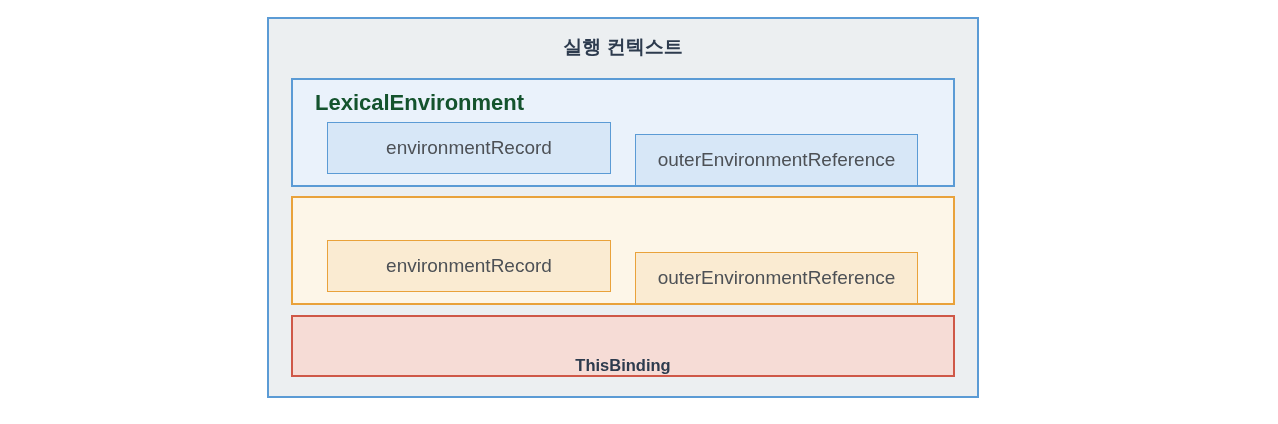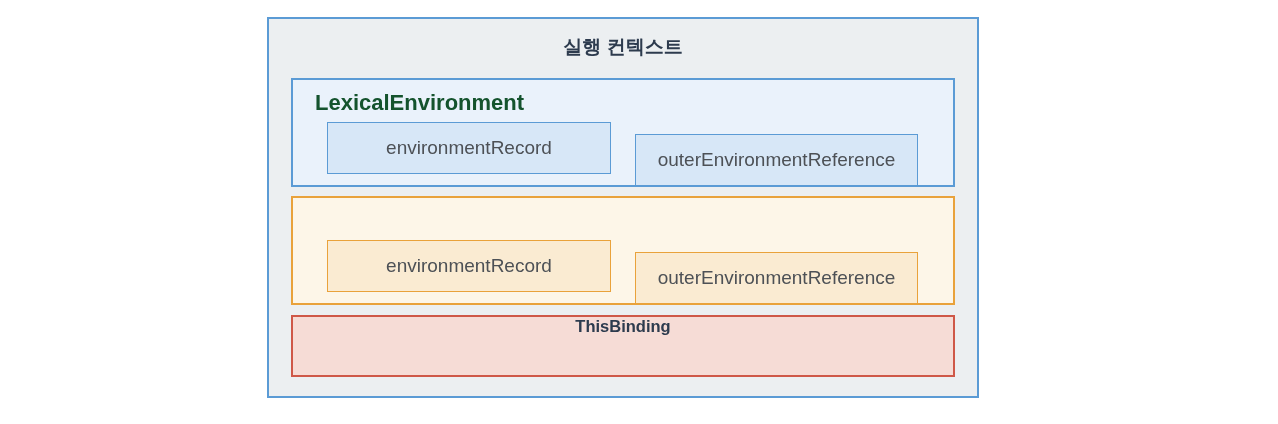--- a/index.html
+++ b/index.html
@@ -48,21 +48,21 @@
     height: 109px;
     background: #fdf6e8;
     border: 2px solid #e9a23b;
   }
   .section-thisbinding {
     top: 296px;
     height: 62px;
     background: #f6dcd6;
     border: 2px solid #cf5848;
     display: flex;
-    align-items: flex-start;
+    align-items: flex-end;
     justify-content: center;
   }
   .section-label {
     position: absolute;
     left: 22px;
     top: 13px;
     font-size: 22px;
     line-height: 20px;
     font-weight: bold;
     color: #14532d;

